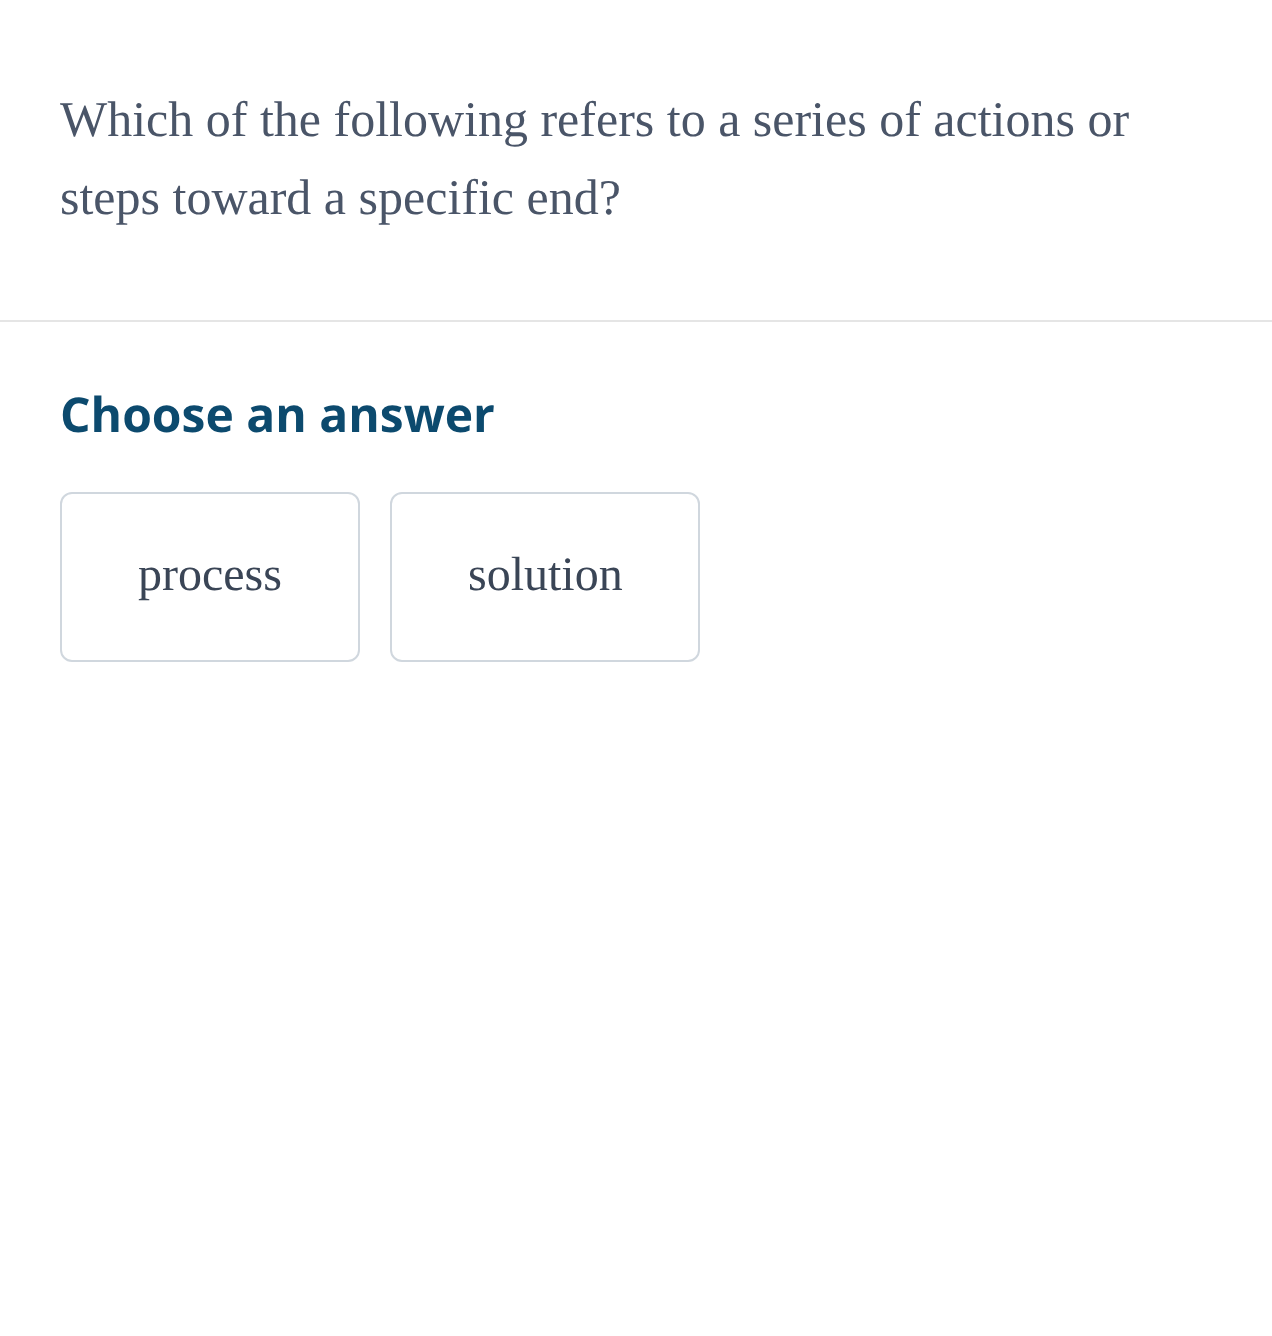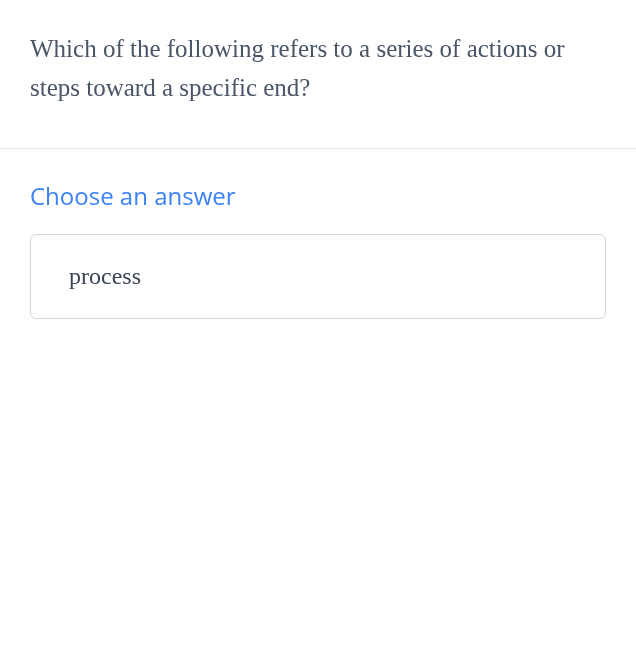--- a/index.html
+++ b/index.html
@@ -8,42 +8,42 @@
       box-sizing: border-box;
     }
     body {
       font-family: Georgia, 'Times New Roman', serif;
       background: #ffffff;
       width: 636px;
       height: 668px;
       overflow: hidden;
     }
     .question-section {
-      padding: 30px 30px 40px 30px;
+      padding: 42px 30px 40px 30px;
       border-bottom: 1px solid #e5e5e5;
     }
     .question-text {
       font-size: 25px;
       line-height: 1.55;
       color: #4a5568;
       font-weight: 400;
     }
     .answer-section {
       padding: 30px 30px 30px 30px;
     }
     .instruction {
       font-family: -apple-system, BlinkMacSystemFont, 'Segoe UI', 'Open Sans', sans-serif;
       font-size: 24px;
-      font-weight: 400;
-      color: #3b82f6;
+      font-weight: 700;
+      color: #0c4a6e;
       margin-bottom: 22px;
     }
     .answer-options {
       display: flex;
-      flex-direction: column;
+      flex-direction: row;
       gap: 15px;
     }
     .answer-option {
       border: 1px solid #d0d7de;
       border-radius: 6px;
       padding: 28px 38px;
       cursor: pointer;
       background: #ffffff;
     }
     .answer-label {
@@ -58,14 +58,17 @@
 <div class="question-section">
   <p class="question-text">Which of the following refers to a series of actions or steps toward a specific end?</p>
 </div>
 
 <div class="answer-section">
   <div class="instruction">Choose an answer</div>
   <div class="answer-options">
     <div class="answer-option">
       <span class="answer-label">process</span>
     </div>
+    <div class="answer-option">
+      <span class="answer-label">solution</span>
+    </div>
   </div>
 </div>
 
 </body></html>

